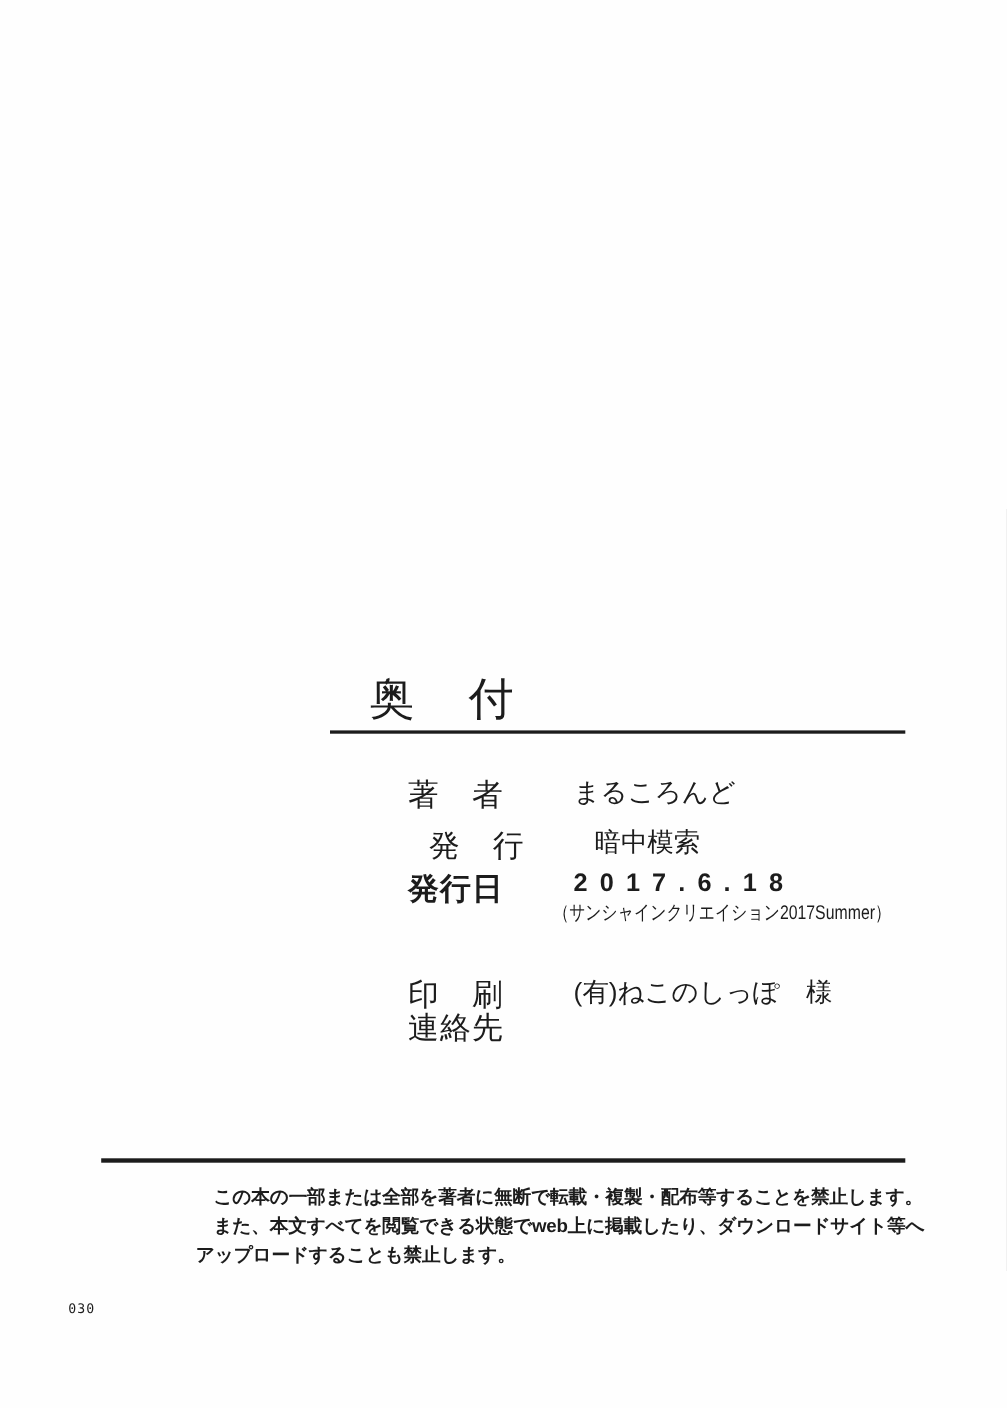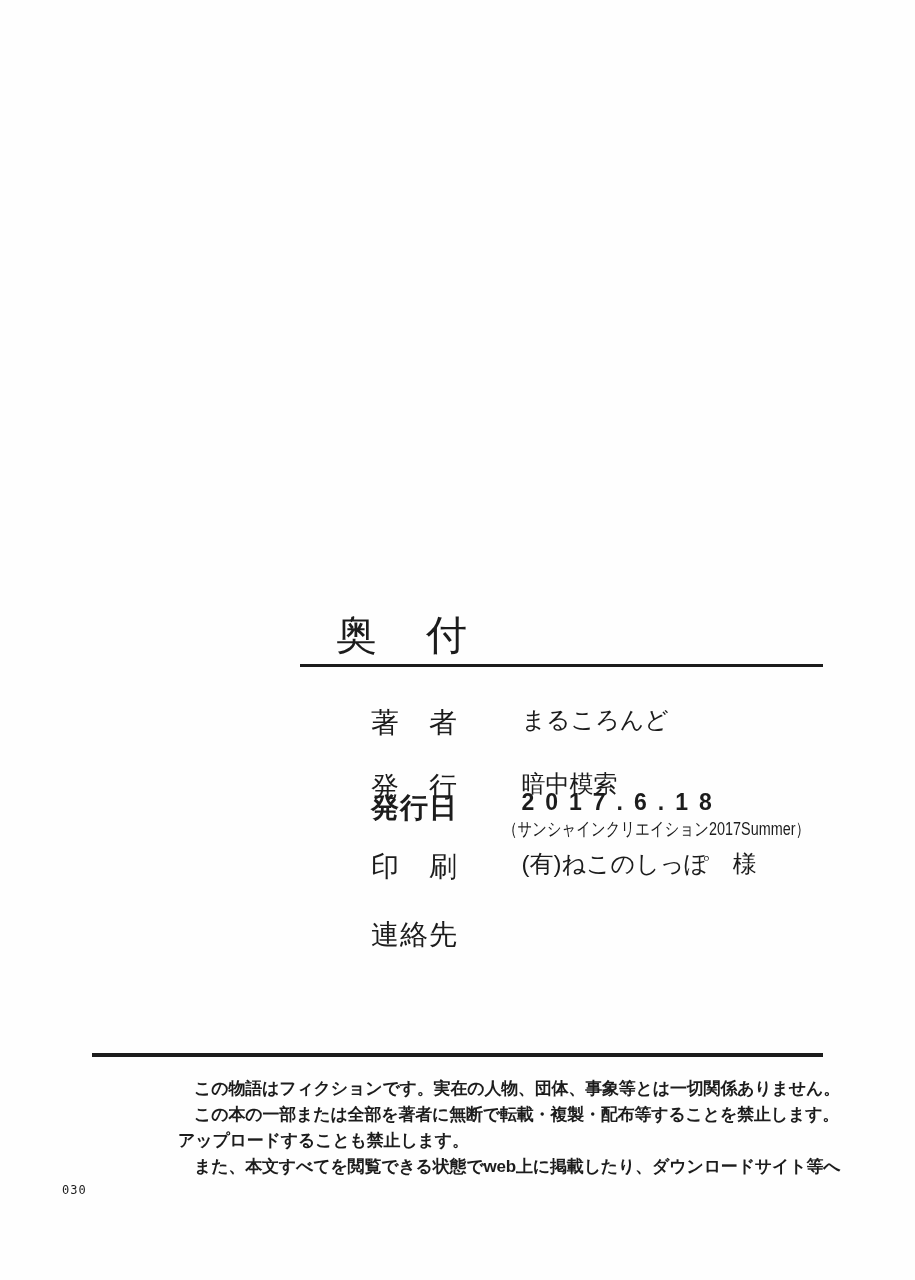--- a/index.html
+++ b/index.html
@@ -51,23 +51,23 @@
     font-size: 28px;
     letter-spacing: 1px;
     vertical-align: top;
   }
   .row-value {
     display: inline-block;
     font-size: 24px;
     vertical-align: top;
   }
   .row-author   { top: 704px; }
-  .row-publisher{ top: 768px; }
+  .row-publisher{ top: 750px; margin-left: 19px; }
   .row-date     { top: 789px; font-weight: bold; }
-  .row-print    { top: 848px; }
+  .row-print    { top: 886px; }
   .row-contact  { top: 916px; }
 
   .date-value {
     letter-spacing: 11px;
     font-size: 23px;
   }
   .date-note {
     position: absolute;
     left: 503px;
     top: 817px;
@@ -150,21 +150,20 @@
     <span class="row-value">(有)ねこのしっぽ　様</span>
   </div>
 
   <div class="row row-contact">
     <span class="row-label">連絡先</span>
   </div>
 
   <div class="bottom-rule"></div>
 
   <div class="disclaimer">
-    <div class="dline indent">この物語はフィクションです。実在の人物、団体、事象等とは一切関係ありません。</div>
     <div class="dline indent">この本の一部または全部を著者に無断で転載・複製・配布等することを禁止します。</div>
+    <div class="dline indent">また、本文すべてを閲覧できる状態でweb上に掲載したり、ダウンロードサイト等へ</div>
     <div class="dline">アップロードすることも禁止します。</div>
-    <div class="dline indent">また、本文すべてを閲覧できる状態でweb上に掲載したり、ダウンロードサイト等へ</div>
   </div>
 
   <div class="page-number">030</div>
 
 </div>
 
 </body></html>

